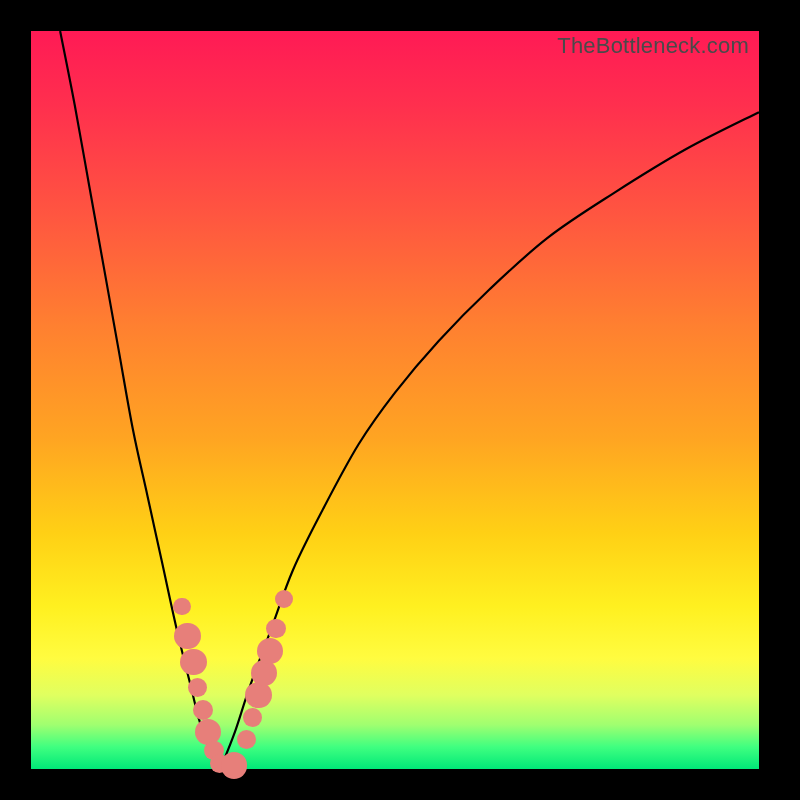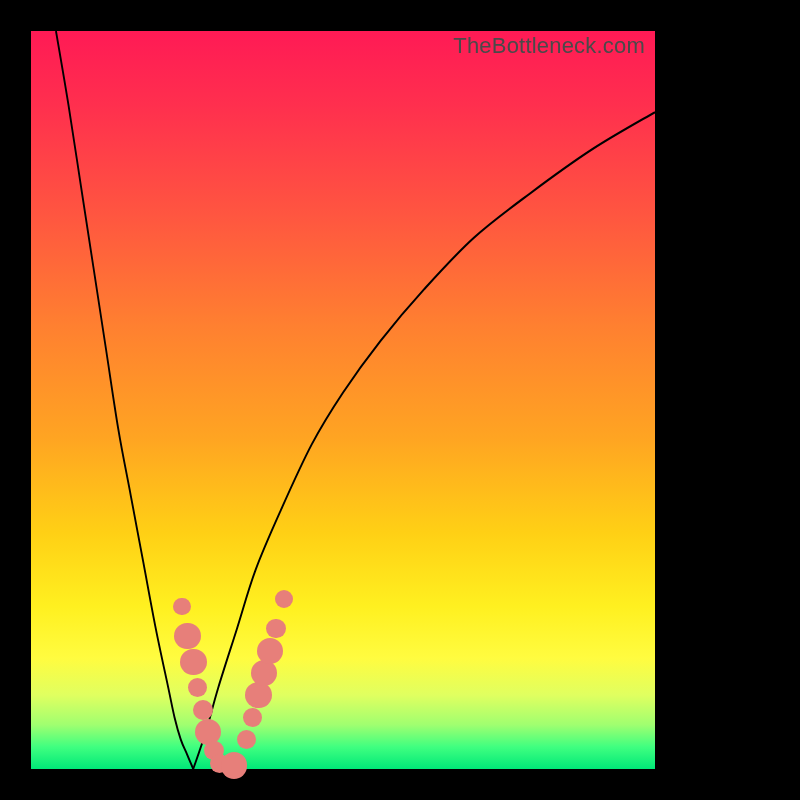--- a/index.html
+++ b/index.html
@@ -14,21 +14,21 @@
   .frame {
     position: relative;
     width: 800px;
     height: 800px;
     background: #000;
   }
   .plot-area {
     position: absolute;
     left: 31px;
     top: 31px;
-    width: 624px;
+    width: 728px;
     height: 738px;
     
     background: linear-gradient(
       to bottom,
       #ff1a55 0%,
       #ff2f4e 10%,
       #ff5640 25%,
       #ff8030 40%,
       #ffa422 55%,
       #ffd015 68%,

